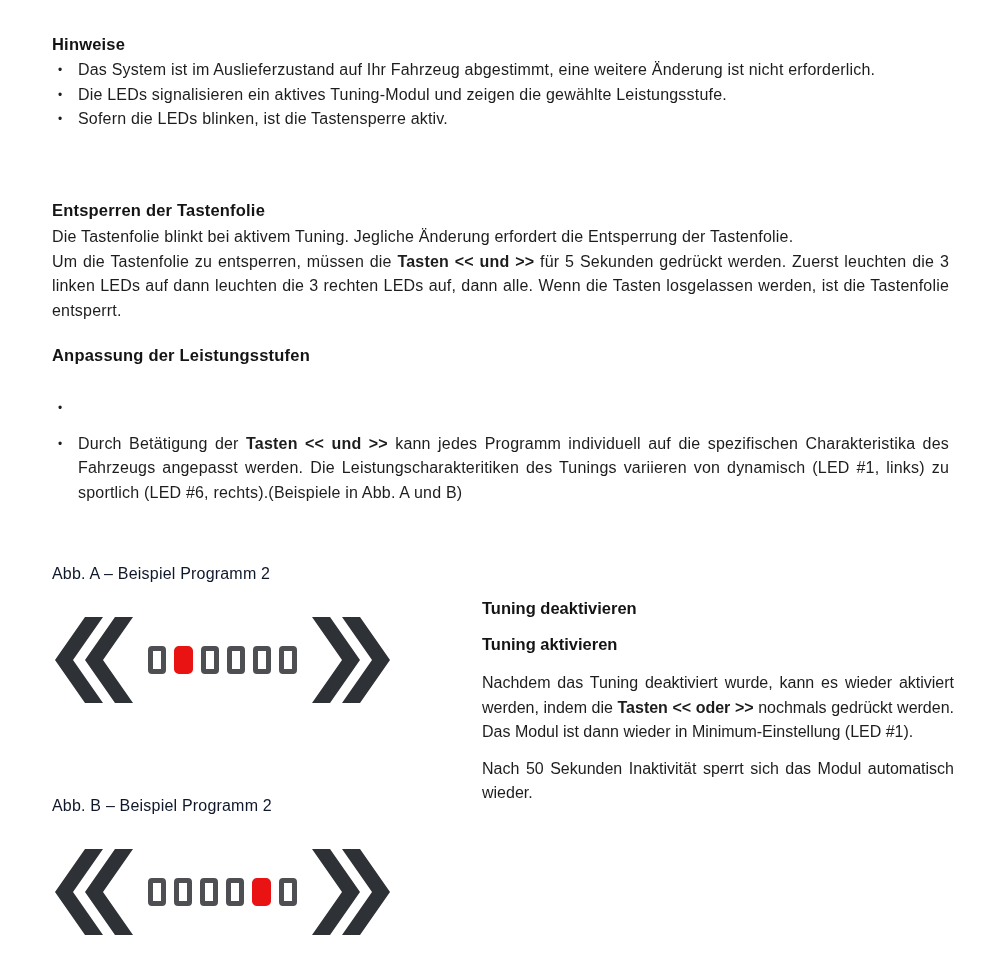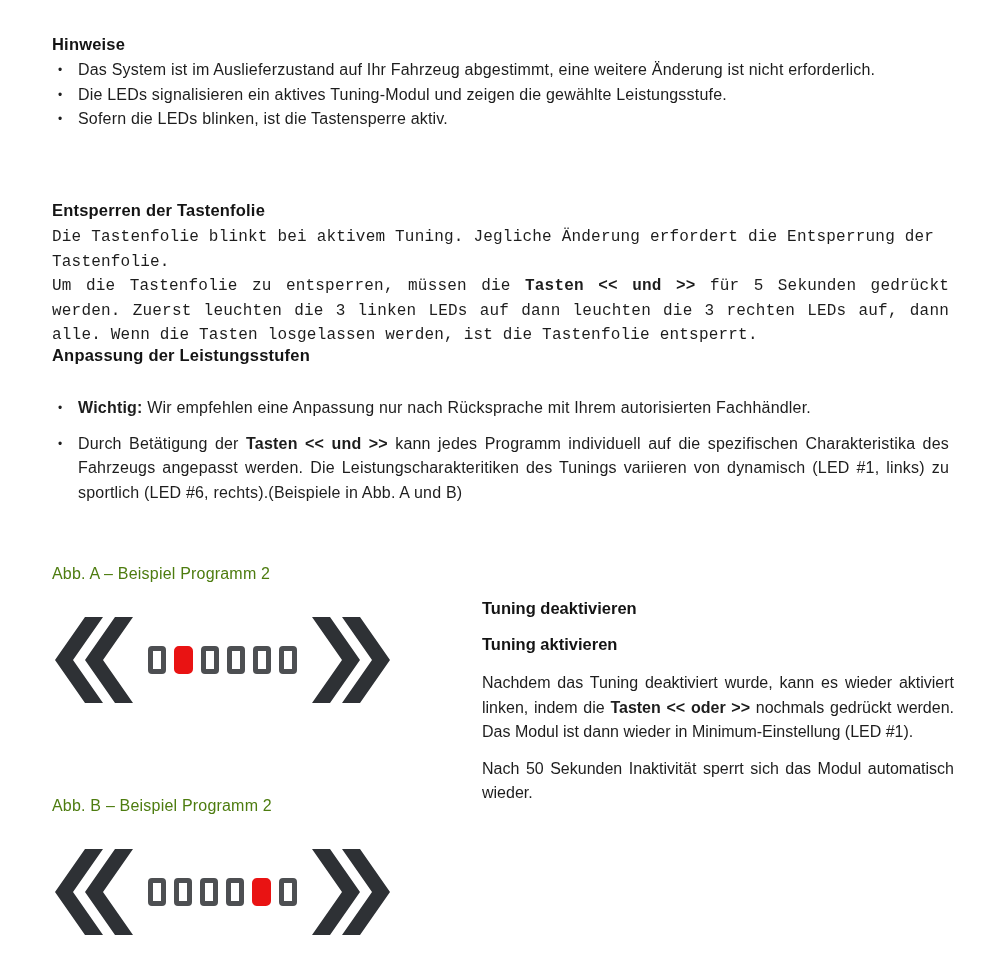--- a/index.html
+++ b/index.html
@@ -28,21 +28,21 @@
   .just { text-align: justify; }
   .bullet { display: flex; }
   .dot {
     flex: 0 0 26px;
     padding-left: 6px;
     font-size: 12px;
   }
   .bullet-text { flex: 1 1 auto; }
   b { font-weight: bold; }
 
-  .fig-label { font-size: 16px; color: #4d7c0f; }
+  .fig-label { font-size: 16px; color: #0f172a; }
 
   .graphic { display: flex; align-items: center; gap: 15px; height: 86px; }
   .chev { display: block; }
   .chev polygon { fill: var(--chevron, #2e3135); }
   .leds { display: flex; align-items: center; gap: 8px; }
   .led {
     width: 18px;
     height: 28px;
     border: 5px solid var(--led-border, #4d4f52);
     border-radius: 4px;
@@ -81,34 +81,33 @@
       <span class="bullet-text">Die LEDs signalisieren ein aktives Tuning-Modul und zeigen die gewählte Leistungsstufe.</span>
     </div>
     <div class="bullet">
       <span class="dot">•</span>
       <span class="bullet-text">Sofern die LEDs blinken, ist die Tastensperre aktiv.</span>
     </div>
   </div>
 
   <div class="abs sec-title" style="left:52px; top:195px;">Entsperren der Tastenfolie</div>
 
-  <div class="abs body-block" style="left:52px; top:219px;font-family:Liberation Mono, monospace;">
+  <div class="abs body-block" style="left:52px; top:219px;">
     <div>Die Tastenfolie blinkt bei aktivem Tuning. Jegliche Änderung erfordert die Entsperrung der Tastenfolie.</div>
     <div class="just">
       <span>Um die Tastenfolie zu entsperren, müssen die </span><b>Tasten &lt;&lt; und &gt;&gt;</b><span> für 5 Sekunden gedrückt werden. Zuerst leuchten die 3 linken LEDs auf dann leuchten die 3 rechten LEDs auf, dann alle. Wenn die Tasten losgelassen werden, ist die Tastenfolie entsperrt.</span>
     </div>
   </div>
 
   <div class="abs sec-title" style="left:52px; top:340px;">Anpassung der Leistungsstufen</div>
 
   <div class="abs body-block" style="left:52px; top:390px;">
     <div class="bullet">
       <span class="dot">•</span>
       <span class="bullet-text">
-        <div><b>Wichtig:</b><span> Wir empfehlen eine Anpassung nur nach Rücksprache mit Ihrem autorisierten Fachhändler.</span></div>
       </span>
     </div>
     <div class="bullet" style="margin-top:11px;">
       <span class="dot">•</span>
       <span class="bullet-text just">
         <span>Durch Betätigung der </span><b>Tasten &lt;&lt; und &gt;&gt;</b><span> kann jedes Programm individuell auf die spezifischen Charakteristika des Fahrzeugs angepasst werden. Die Leistungscharakteritiken des Tunings variieren von dynamisch (LED #1, links) zu sportlich (LED #6, rechts).(Beispiele in Abb. A und B)</span>
       </span>
     </div>
   </div>
 
@@ -151,18 +150,18 @@
     <svg class="chev" width="78" height="86" viewBox="0 0 78 86" aria-hidden="true">
       <polygon points="48,0 78,43 48,86 30,86 60,43 30,0"></polygon>
       <polygon points="18,0 48,43 18,86 0,86 30,43 0,0"></polygon>
     </svg>
   </div>
 
   <div class="abs right-col" style="left:482px; top:593px;">
     <div class="sec-title">Tuning deaktivieren</div>
     <div class="sec-title second">Tuning aktivieren</div>
     <p class="first">
-      <span>Nachdem das Tuning deaktiviert wurde, kann es wieder aktiviert linken, indem die </span><b>Tasten &lt;&lt; oder &gt;&gt;</b><span> nochmals gedrückt werden. Das Modul ist dann wieder in Minimum-Einstellung (LED #1).</span>
+      <span>Nachdem das Tuning deaktiviert wurde, kann es wieder aktiviert werden, indem die </span><b>Tasten &lt;&lt; oder &gt;&gt;</b><span> nochmals gedrückt werden. Das Modul ist dann wieder in Minimum-Einstellung (LED #1).</span>
     </p>
     <p>Nach 50 Sekunden Inaktivität sperrt sich das Modul automatisch wieder.</p>
   </div>
 
 </div>
 
 </body></html>

